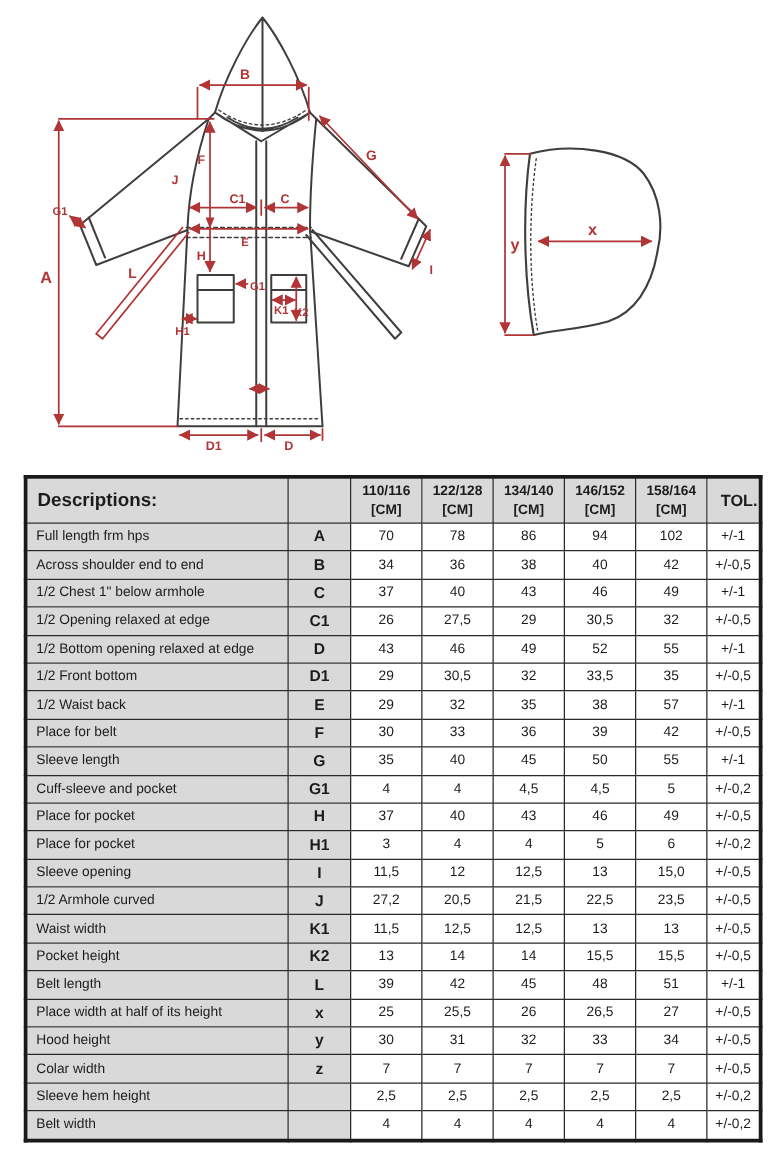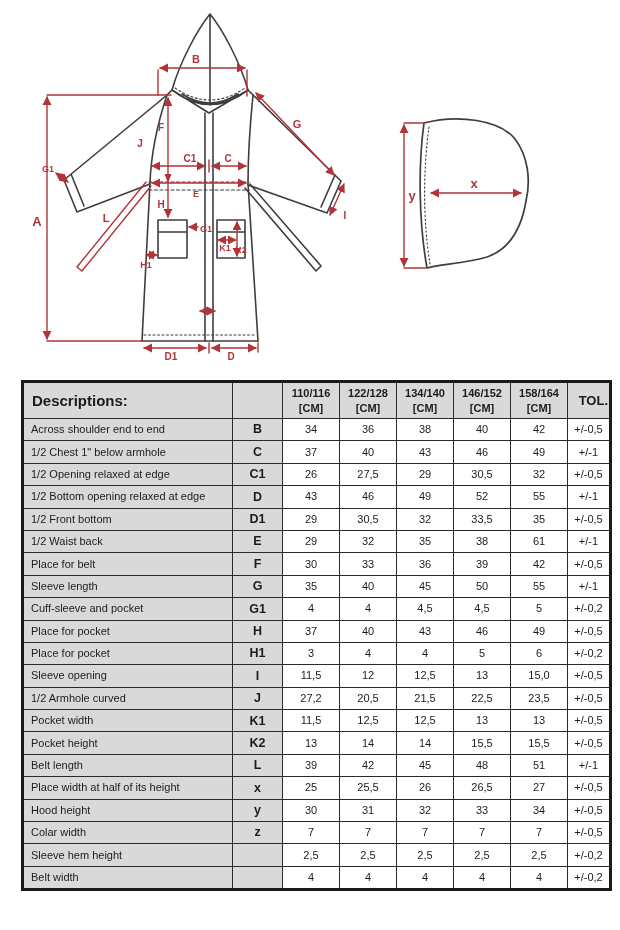--- a/index.html
+++ b/index.html
@@ -2,21 +2,21 @@
 <html><head>
 <meta charset="utf-8">
 <style>
   html,body{margin:0;padding:0;background:#ffffff;}
   .page{
     position:relative;width:620px;height:930px;background:#ffffff;overflow:hidden;
     font-family:"Liberation Sans",sans-serif;
   }
   .diagram{position:absolute;left:0;top:0;}
   .dim-label{fill:#b13537;font-weight:bold;font-family:"Liberation Sans",sans-serif;}
-  .table-wrap{position:absolute;left:1px;top:380px;width:464px;padding-left:20px;}
+  .table-wrap{position:absolute;left:19px;top:380px;width:464px;}
   table.size-table{
     border-collapse:collapse;width:100%;table-layout:fixed;
     border:3px solid #1a1a1a;
   }
   .size-table th,.size-table td{
     border:1.6px solid #2a2a2a;overflow:hidden;white-space:nowrap;
     color:#1c1c1c;
   }
   .size-table thead th{background:#d9d9d9;height:33px;vertical-align:middle;}
   th.desc-h{text-align:left;padding-left:8px;font-size:15px;}
@@ -167,20 +167,30 @@
           </th>
           <th class="size-h">
             <span>158/164</span>
             <span>[CM]</span>
           </th>
           <th class="tol-h">TOL.</th>
         </tr>
       </thead>
       <tbody>
           <tr>
+            <td class="desc">Full length frm hps</td>
+            <td class="code">A</td>
+            <td class="val">70</td>
+            <td class="val">78</td>
+            <td class="val">86</td>
+            <td class="val">94</td>
+            <td class="val">102</td>
+            <td class="tol">+/-1</td>
+          </tr>
+          <tr>
             <td class="desc">Across shoulder end to end</td>
             <td class="code">B</td>
             <td class="val">34</td>
             <td class="val">36</td>
             <td class="val">38</td>
             <td class="val">40</td>
             <td class="val">42</td>
             <td class="tol">+/-0,5</td>
           </tr>
           <tr>
@@ -223,21 +233,21 @@
             <td class="val">35</td>
             <td class="tol">+/-0,5</td>
           </tr>
           <tr>
             <td class="desc">1/2 Waist back</td>
             <td class="code">E</td>
             <td class="val">29</td>
             <td class="val">32</td>
             <td class="val">35</td>
             <td class="val">38</td>
-            <td class="val">61</td>
+            <td class="val">57</td>
             <td class="tol">+/-1</td>
           </tr>
           <tr>
             <td class="desc">Place for belt</td>
             <td class="code">F</td>
             <td class="val">30</td>
             <td class="val">33</td>
             <td class="val">36</td>
             <td class="val">39</td>
             <td class="val">42</td>
@@ -297,21 +307,21 @@
             <td class="desc">1/2 Armhole curved</td>
             <td class="code">J</td>
             <td class="val">27,2</td>
             <td class="val">20,5</td>
             <td class="val">21,5</td>
             <td class="val">22,5</td>
             <td class="val">23,5</td>
             <td class="tol">+/-0,5</td>
           </tr>
           <tr>
-            <td class="desc">Pocket width</td>
+            <td class="desc">Waist width</td>
             <td class="code">K1</td>
             <td class="val">11,5</td>
             <td class="val">12,5</td>
             <td class="val">12,5</td>
             <td class="val">13</td>
             <td class="val">13</td>
             <td class="tol">+/-0,5</td>
           </tr>
           <tr>
             <td class="desc">Pocket height</td>

